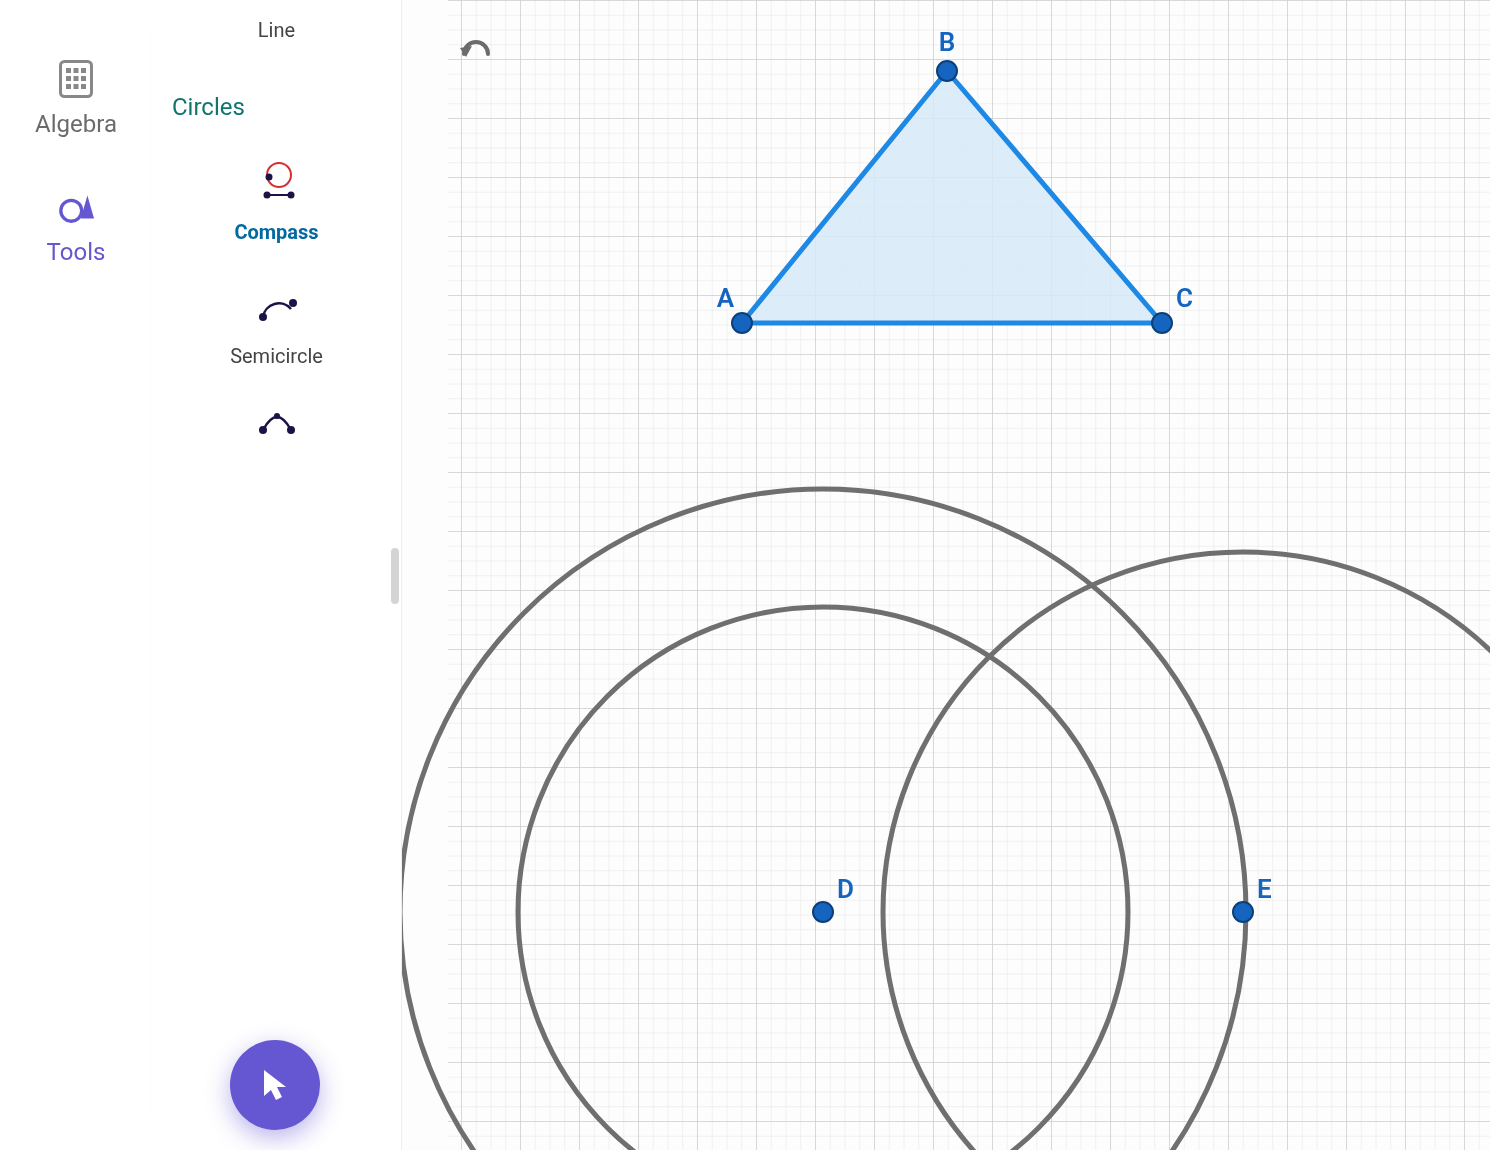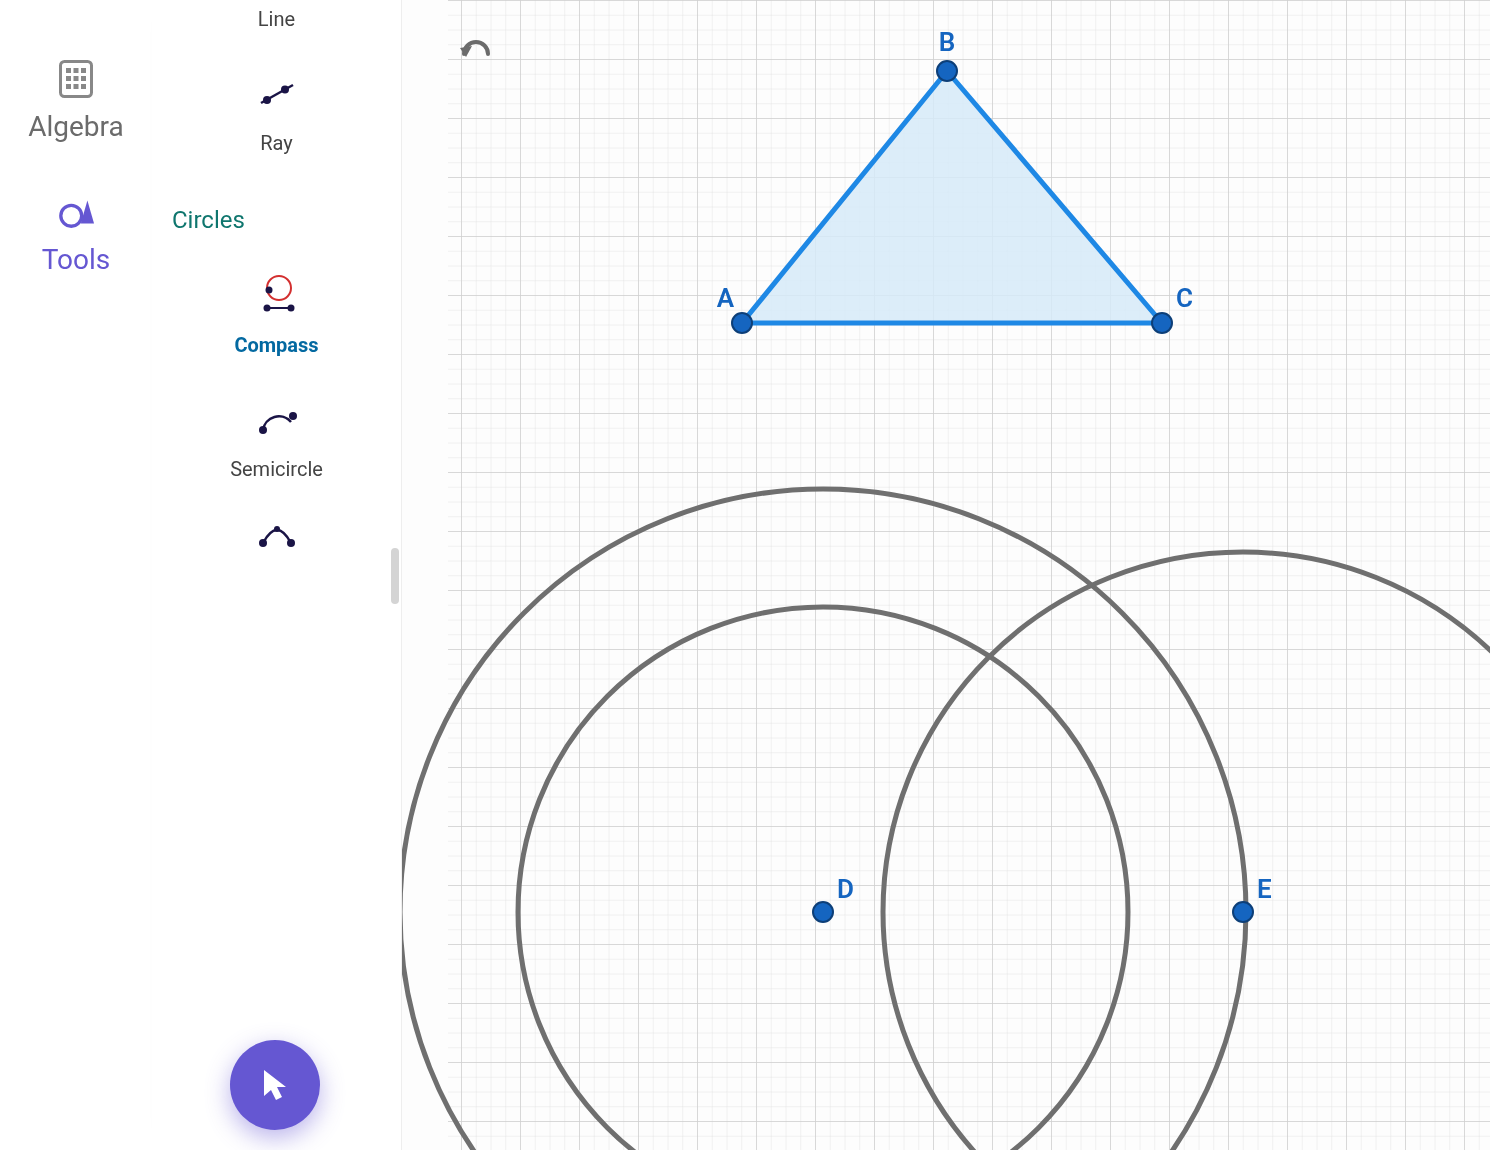--- a/index.html
+++ b/index.html
@@ -24,21 +24,21 @@
   .rail-item {
     display: flex;
     flex-direction: column;
     align-items: center;
     gap: 12px;
     cursor: pointer;
     color: #6b6b6b;
   }
   .rail-item.active { color: #6557d2; text-align: right; }
   .rail-item .rail-icon { width: 38px; height: 38px; display: flex; align-items: center; justify-content: center; }
-  .rail-item .rail-label { font-size: 28px; }
+  .rail-item .rail-label { font-size: 24px; }
 
   .tools-panel {
     width: 250px;
     background: #fff;
     border-right: 1px solid #eee;
     box-shadow: 10px 0 25px -10px rgba(0,0,0,0.08);
     overflow-y: auto;
     flex-shrink: 0;
     padding: 0 16px 120px 16px;
     position: relative;
@@ -46,21 +46,21 @@
   .tool-item {
     display: flex;
     flex-direction: column;
     align-items: center;
     gap: 14px;
     padding: 40px 0 0 0;
     cursor: pointer;
     text-align: center;
     color: #3b3b3b;
   }
-  .tool-item.first { padding-top: 6px; }
+  .tool-item.first { padding-top: 17px; }
   .tool-item .tool-label { font-size: 20px; color: #444; line-height: 1.3; }
   .tool-item.selected .tool-label { color: #0369a1; font-weight: 700; }
   .tool-icon { width: 44px; height: 44px; display:flex; align-items:center; justify-content:center; }
   .section-heading {
     font-size: 24px;
     color: #0f766e;
     font-weight: 400;
     padding: 50px 0 0 4px;
   }
   .scrollbar-indicator {
@@ -141,30 +141,20 @@
     <span class="rail-label">Tools</span>
   </div>
 </div>
 
 <div class="tools-panel">
 
   <div class="tool-item first">
     <span class="tool-label">Line</span>
   </div>
 
-  <div class="tool-item">
-    <span class="tool-icon">
-      <svg width="44" height="30" viewBox="0 0 44 30">
-        <line x1="6" y1="24" x2="38" y2="6" stroke="#1a1446" stroke-width="2.5"></line>
-        <circle cx="12" cy="21" r="4" fill="#1a1446"></circle>
-        <circle cx="30" cy="10.5" r="4" fill="#1a1446"></circle>
-      </svg>
-    </span>
-    <span class="tool-label">Ray</span>
-  </div>
 
 
   <div class="section-heading">Circles</div>
 
 
 
   <div class="tool-item selected">
     <span class="tool-icon">
       <svg width="44" height="44" viewBox="0 0 44 44">
         <circle cx="24" cy="14" r="12" fill="none" stroke="#d32f2f" stroke-width="2"></circle>

